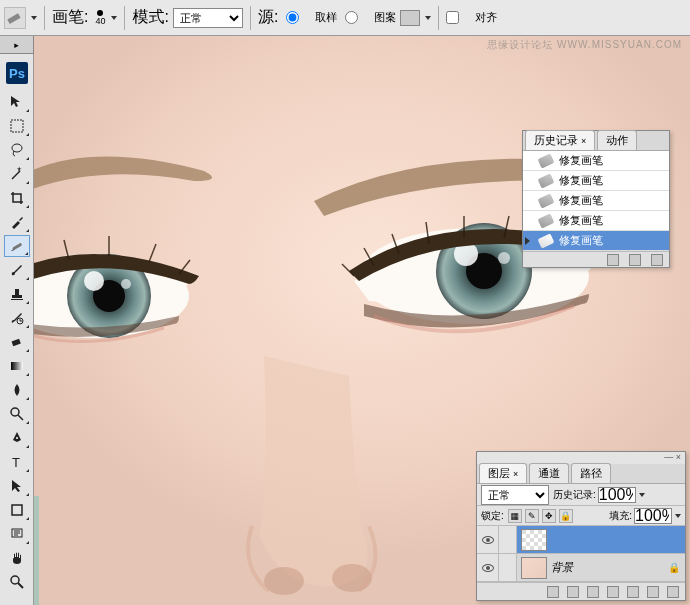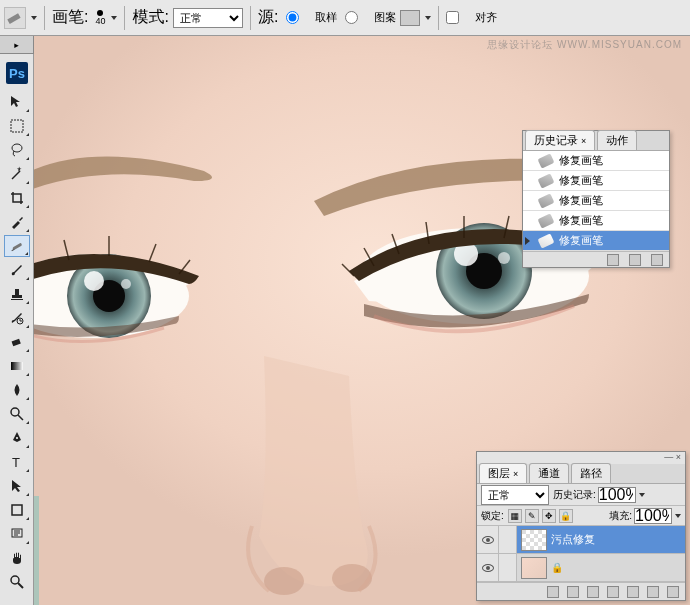--- a/index.html
+++ b/index.html
@@ -398,28 +398,28 @@
         <span class="tri-down"></span>
       </div>
     </div>
     <div class="layers-list">
       <div class="layer-item sel">
         <div class="layer-vis">
             <div class="eye-icon"></div>
           </div>
         <div class="layer-link"></div>
         <div class="layer-thumb thumb-checker"></div>
-        <span class="layer-name">污点修复</span>
       </div>
       <div class="layer-item">
         <div class="layer-vis">
             <div class="eye-icon"></div>
           </div>
         <div class="layer-link"></div>
         <div class="layer-thumb thumb-bg"></div>
+        <span class="layer-name" style="font-style:italic">背景</span>
         <span class="layer-lock-mark">🔒</span>
       </div>
     </div>
     <div class="layers-footer">
       <div class="footer-icon"></div>
       <div class="footer-icon"></div>
       <div class="footer-icon"></div>
       <div class="footer-icon"></div>
       <div class="footer-icon"></div>
       <div class="footer-icon"></div>

